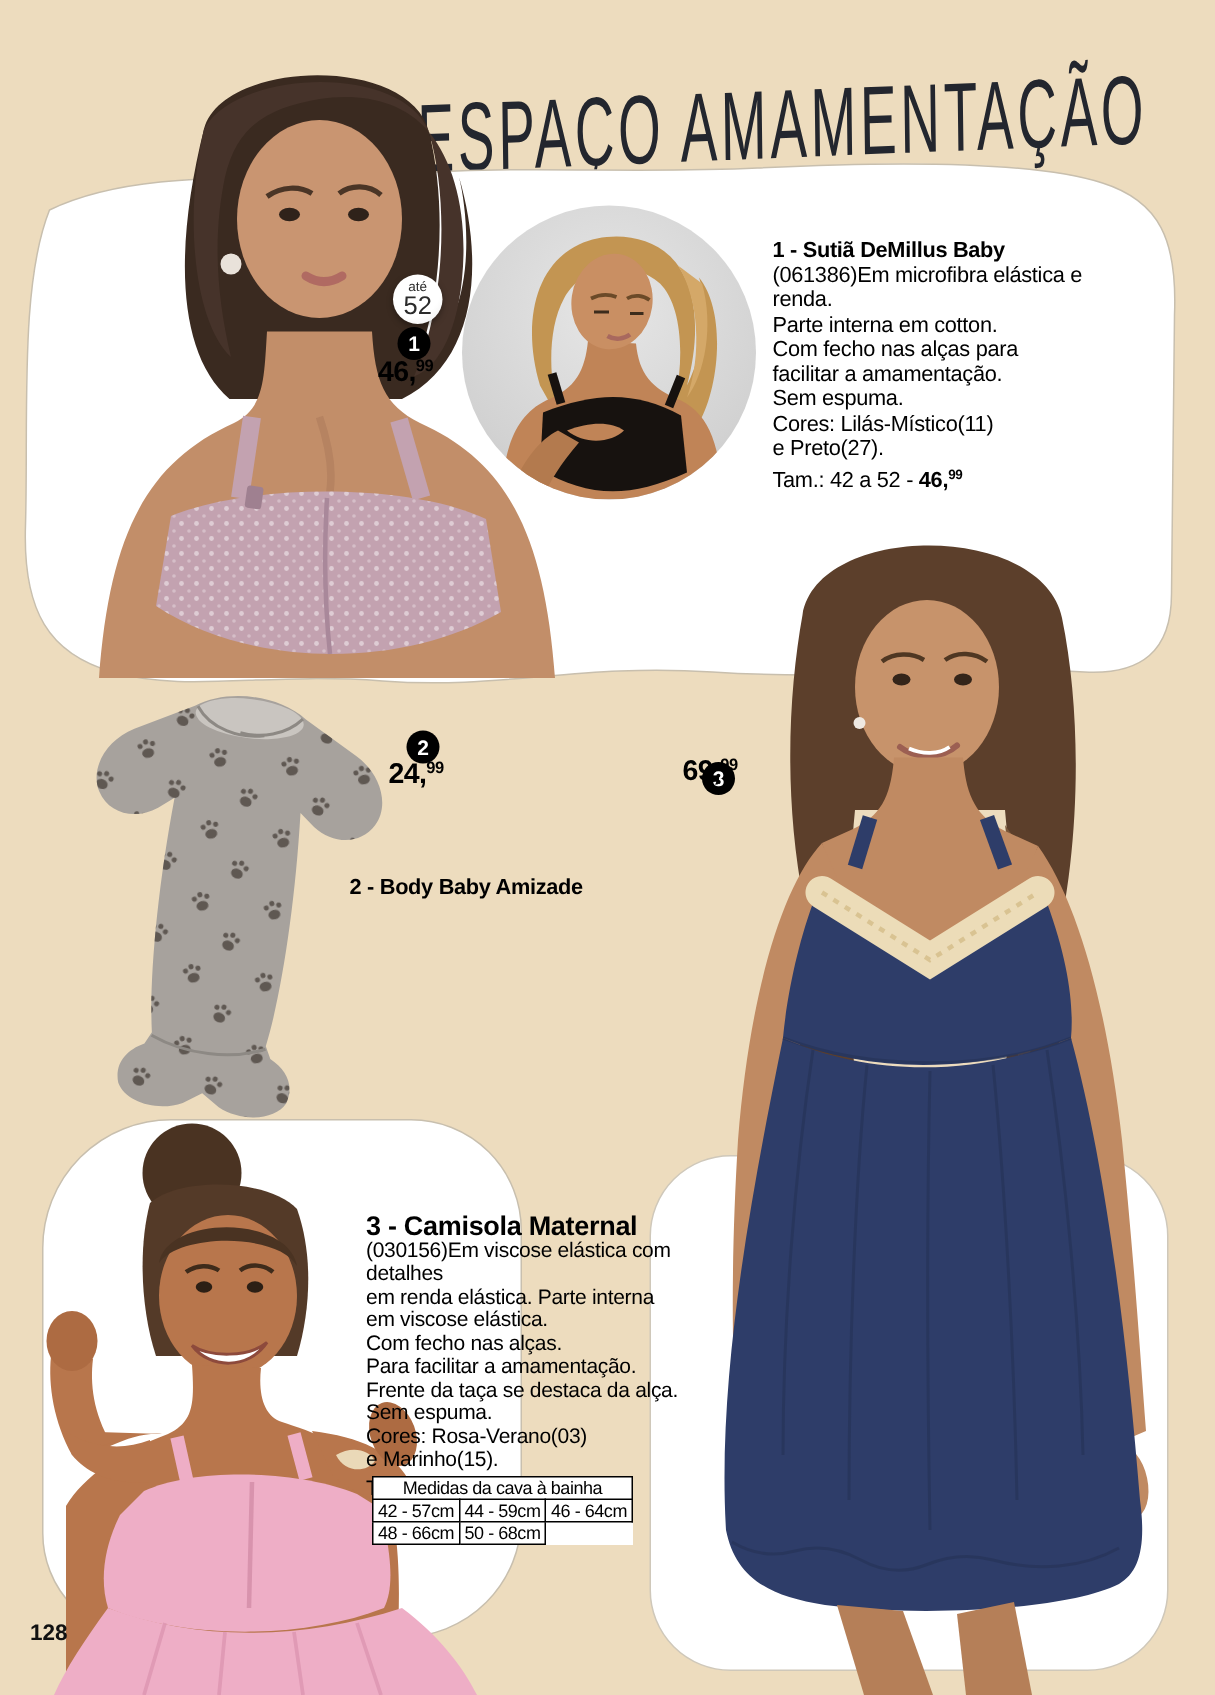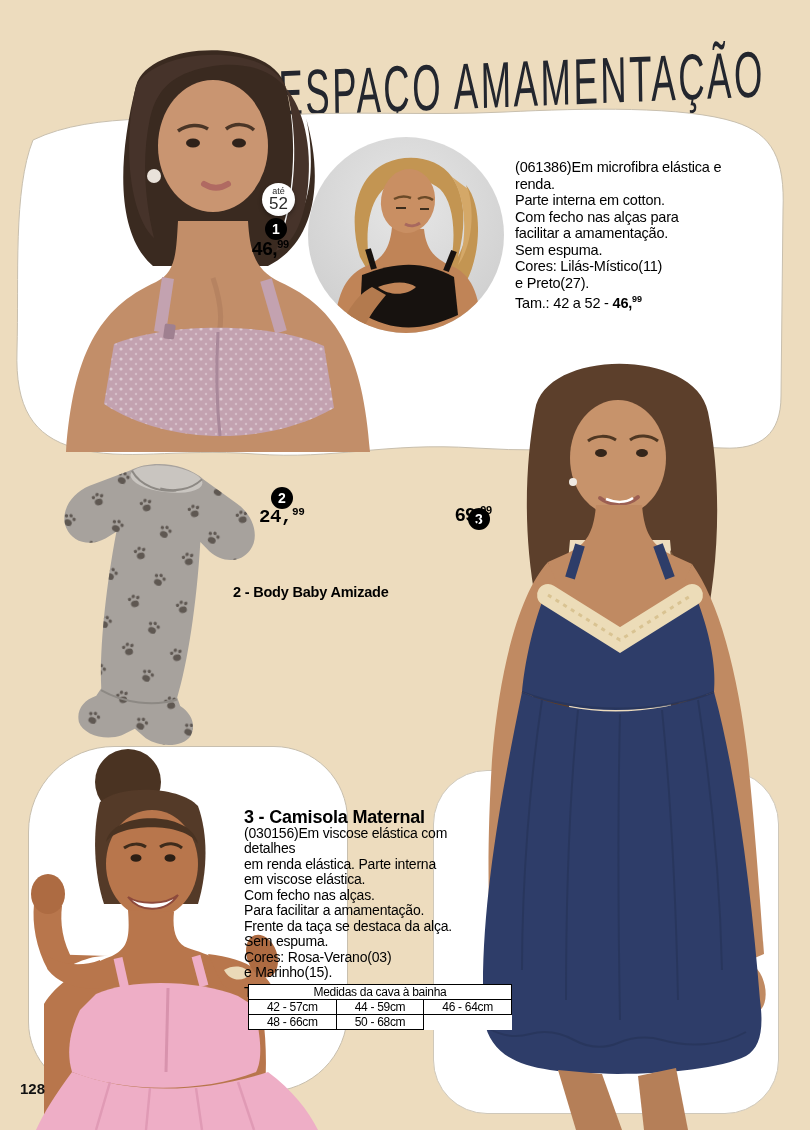--- a/index.html
+++ b/index.html
@@ -64,21 +64,21 @@
     display:flex; flex-direction:column; align-items:center; justify-content:center;
     color:#2b2b2b;
   }
   .badge .b-prefix{font-size:9px; line-height:9px;}
   .badge .b-value{font-size:17px; line-height:16px;}
   
   .size-table{
     position:absolute; left:248px; top:984px; z-index:4; background:#fff;
     border-collapse:collapse; font-size:12px; letter-spacing:-0.3px; color:#000;
   }
-  .size-table th,.size-table td{border:1px solid #000; padding:0 18px; height:13px; font-weight:normal; white-space:nowrap;}
+  .size-table th,.size-table td{border:1px solid #000; padding:0 3px; height:13px; font-weight:normal; white-space:nowrap;}
   .size-table th{text-align:center;}
   
   .page-number{position:absolute; left:20px; top:1080px; z-index:5; font-size:15px; font-weight:bold; color:#111;}
 </style>
 </head>
 <body>
 
 <div id="page">
 
   <div class="page-title">ESPAÇO AMAMENTAÇÃO</div>
@@ -258,27 +258,28 @@
 
   <div class="badge">
     <span class="b-prefix">até</span>
     <span class="b-value">52</span>
   </div>
 
   <div class="marker" style="left:265px; top:218px;">1</div>
   <div class="price" style="left:252px; top:238px;"><span>46,</span><sup>99</sup></div>
 
   <div class="marker" style="left:271px; top:487px;">2</div>
-  <div class="price" style="left:259px; top:506px;font-family:Liberation Mono, monospace;"><span>24,</span><sup>99</sup></div>
+  <div class="price" style="left:259px; top:506px;"><span>24,</span><sup>99</sup></div>
 
   <div class="marker" style="left:468px; top:508px;">3</div>
   <div class="price" style="left:455px; top:504px;"><span>69,</span><sup>99</sup></div>
 
 
   <div class="info" id="product1-info" style="left:515px; top:159px; width:235px;">
+    <div class="p-title">1 - Sutiã DeMillus Baby</div>
     <div class="desc"><span>(061386)</span><span>Em microfibra elástica e renda.
 Parte interna em cotton.
 Com fecho nas alças para
 facilitar a amamentação.
 Sem espuma.
 Cores: Lilás-Místico(11)
 e Preto(27).
 Tam.: 42 a 52 - </span><b>46,</b><sup>99</sup></div>
   </div>
 

